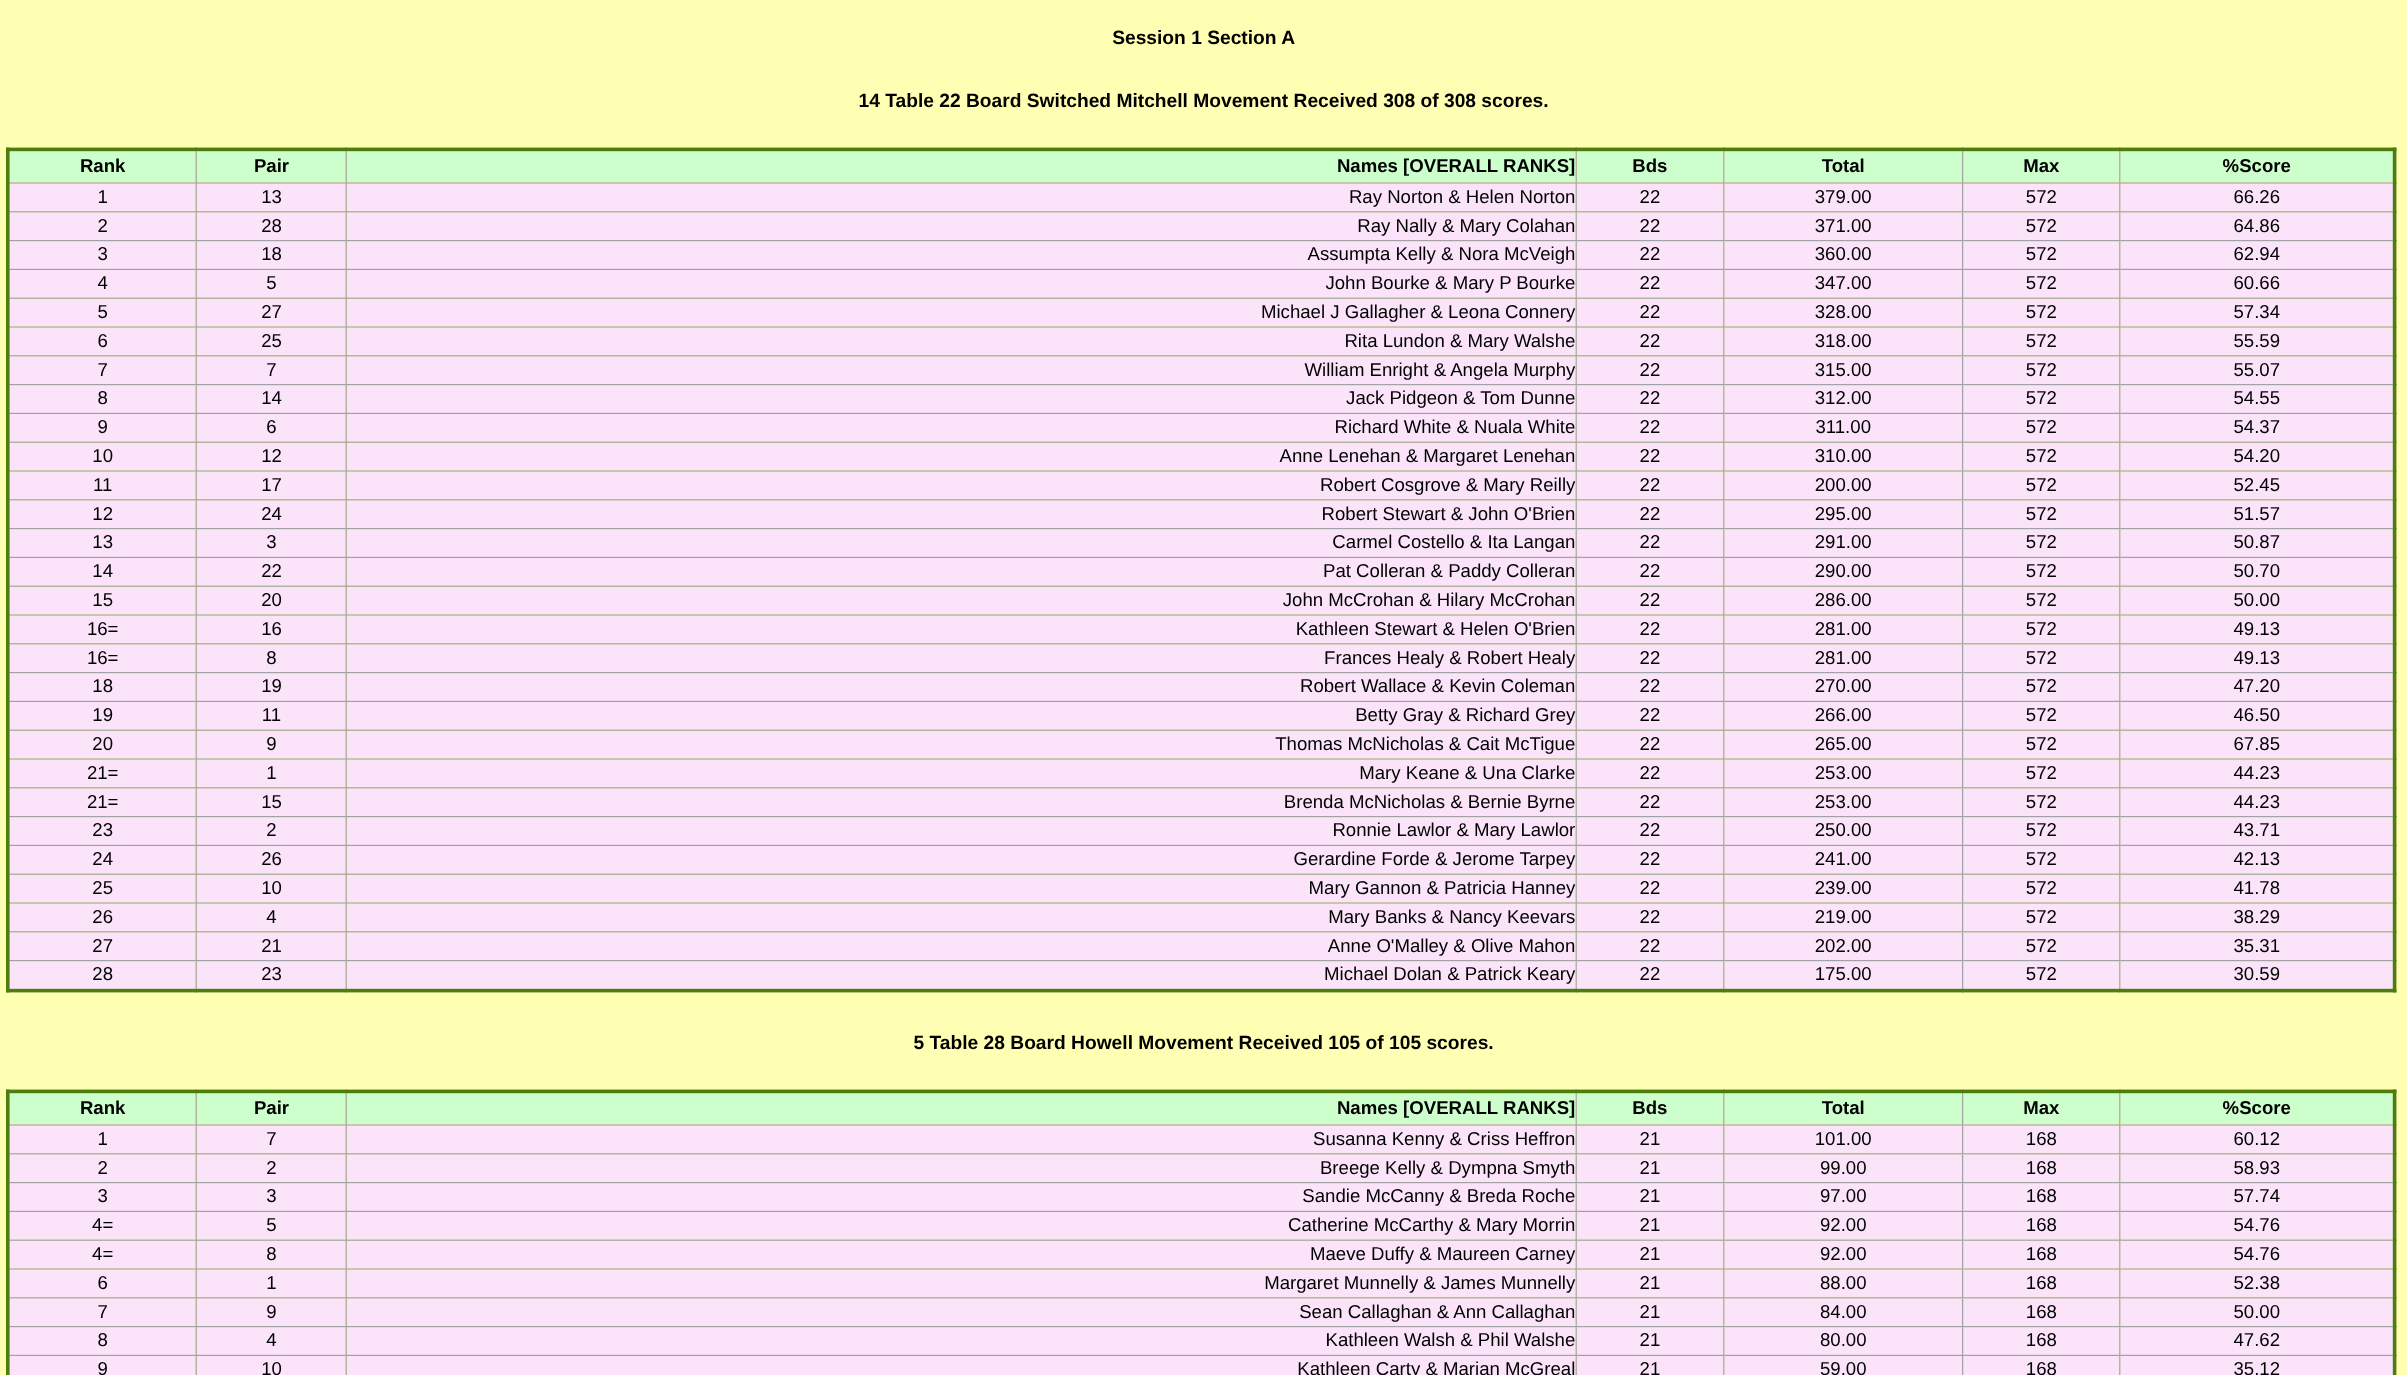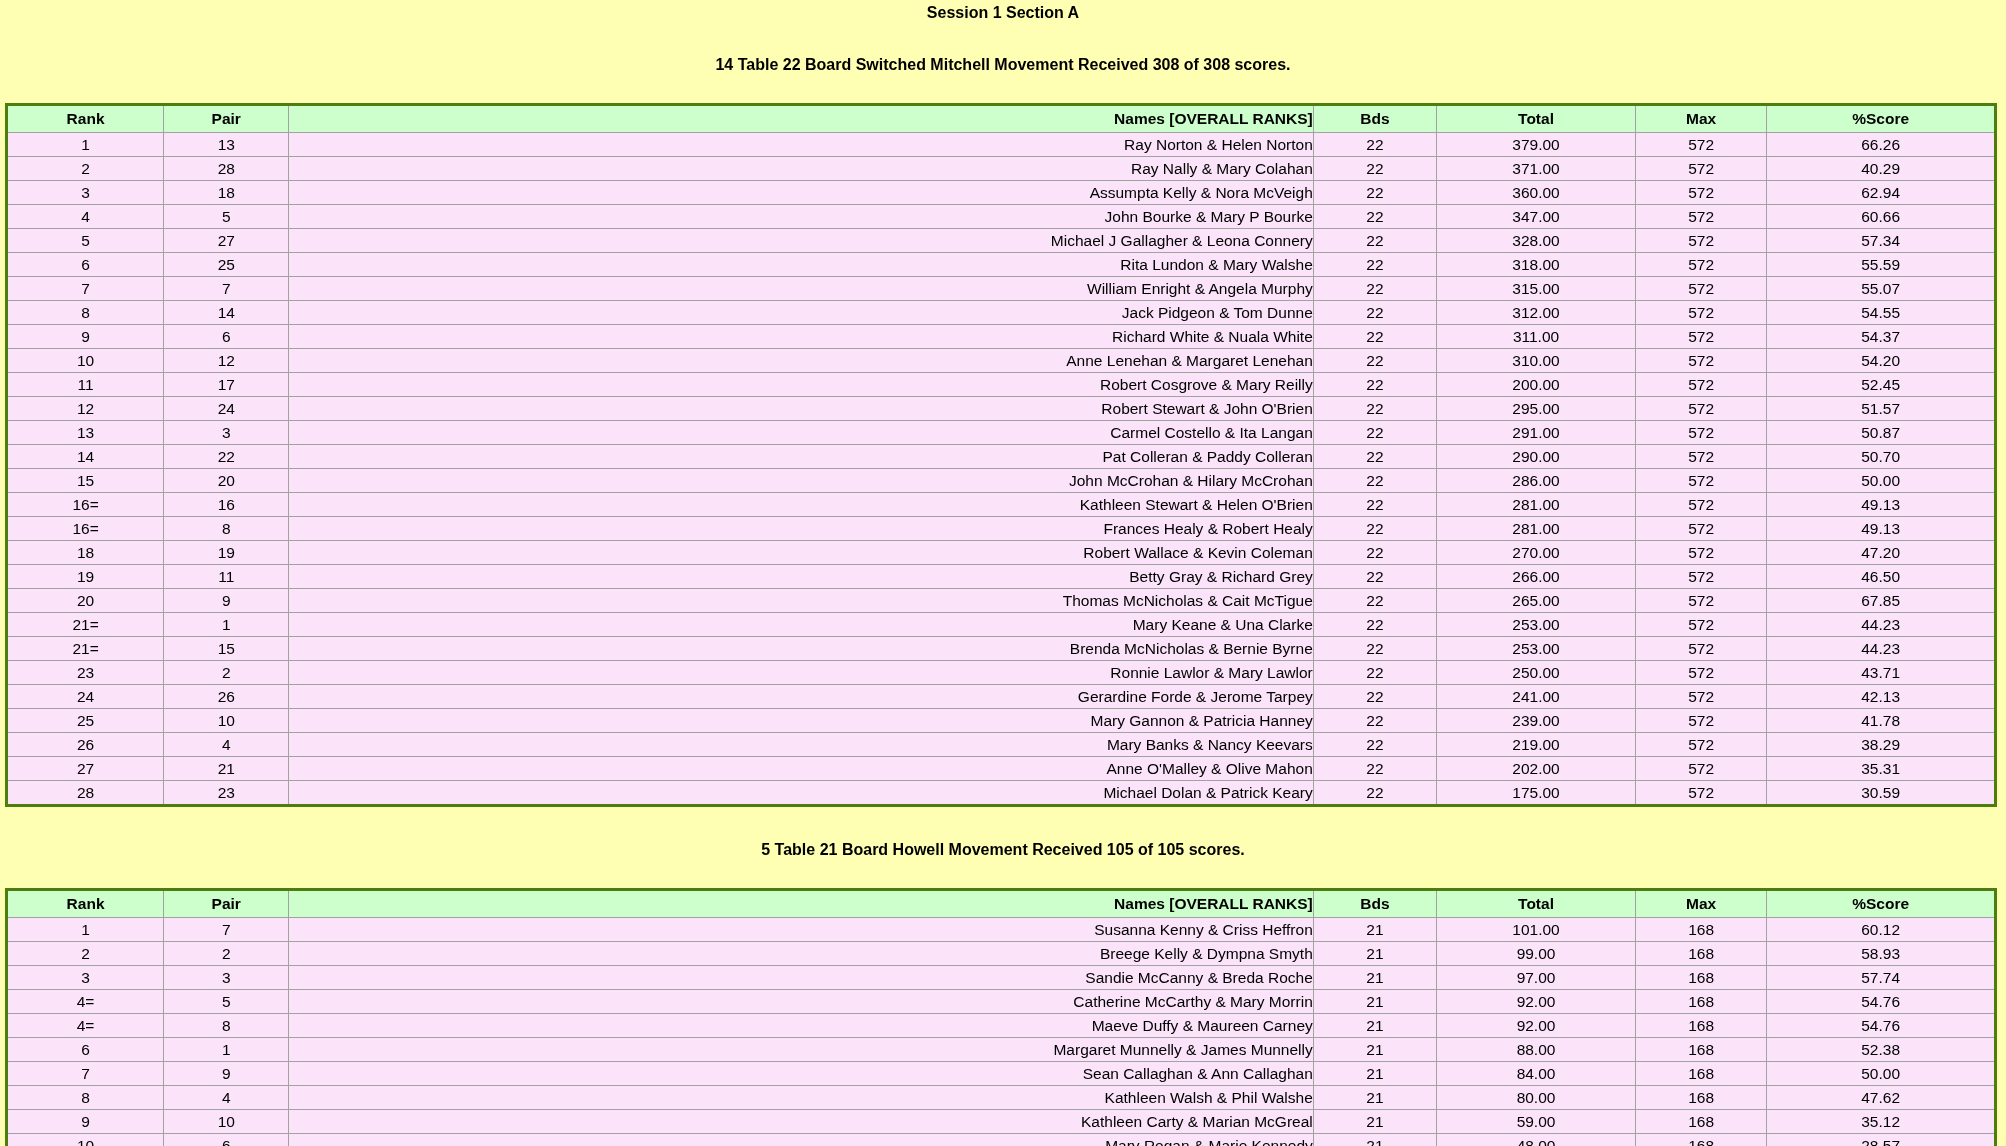--- a/index.html
+++ b/index.html
@@ -8,21 +8,21 @@
     background: #FFFFB3;
     font-family: "Liberation Sans", sans-serif;
     color: #000;
     width: 2006px;
   }
   .section-title {
     text-align: center;
     font-weight: bold;
     font-size: 16px;
     margin: 0;
-    padding-top: 4px;
+    padding-top: 24px;
   }
   #section-b .section-title {
     padding-top: 20px;
   }
   .section-subtitle {
     text-align: center;
     font-weight: bold;
     font-size: 16px;
     margin: 16px;
     padding: 18px 0 13px 0;
@@ -96,21 +96,21 @@
           <td>572</td>
           <td>66.26</td>
         </tr>
         <tr>
           <td>2</td>
           <td>28</td>
           <td class="names">Ray Nally &amp; Mary Colahan</td>
           <td>22</td>
           <td>371.00</td>
           <td>572</td>
-          <td>40.29</td>
+          <td>64.86</td>
         </tr>
         <tr>
           <td>3</td>
           <td>18</td>
           <td class="names">Assumpta Kelly &amp; Nora McVeigh</td>
           <td>22</td>
           <td>360.00</td>
           <td>572</td>
           <td>62.94</td>
         </tr>
@@ -337,21 +337,21 @@
           <td>22</td>
           <td>175.00</td>
           <td>572</td>
           <td>30.59</td>
         </tr>
       </tbody>
   </table>
 </div>
 
 <div id="section-b" class="section">
-  <div class="section-subtitle">5 Table 21 Board Howell Movement Received 105 of 105 scores.</div>
+  <div class="section-subtitle">5 Table 28 Board Howell Movement Received 105 of 105 scores.</div>
   <table class="results">
     <colgroup>
       <col style="width:7.9%">
         <col style="width:6.3%">
         <col style="width:51.5%">
       <col style="width:6.2%">
         <col style="width:10.0%">
         <col style="width:6.6%">
         <col style="width:11.5%">
     </colgroup>

